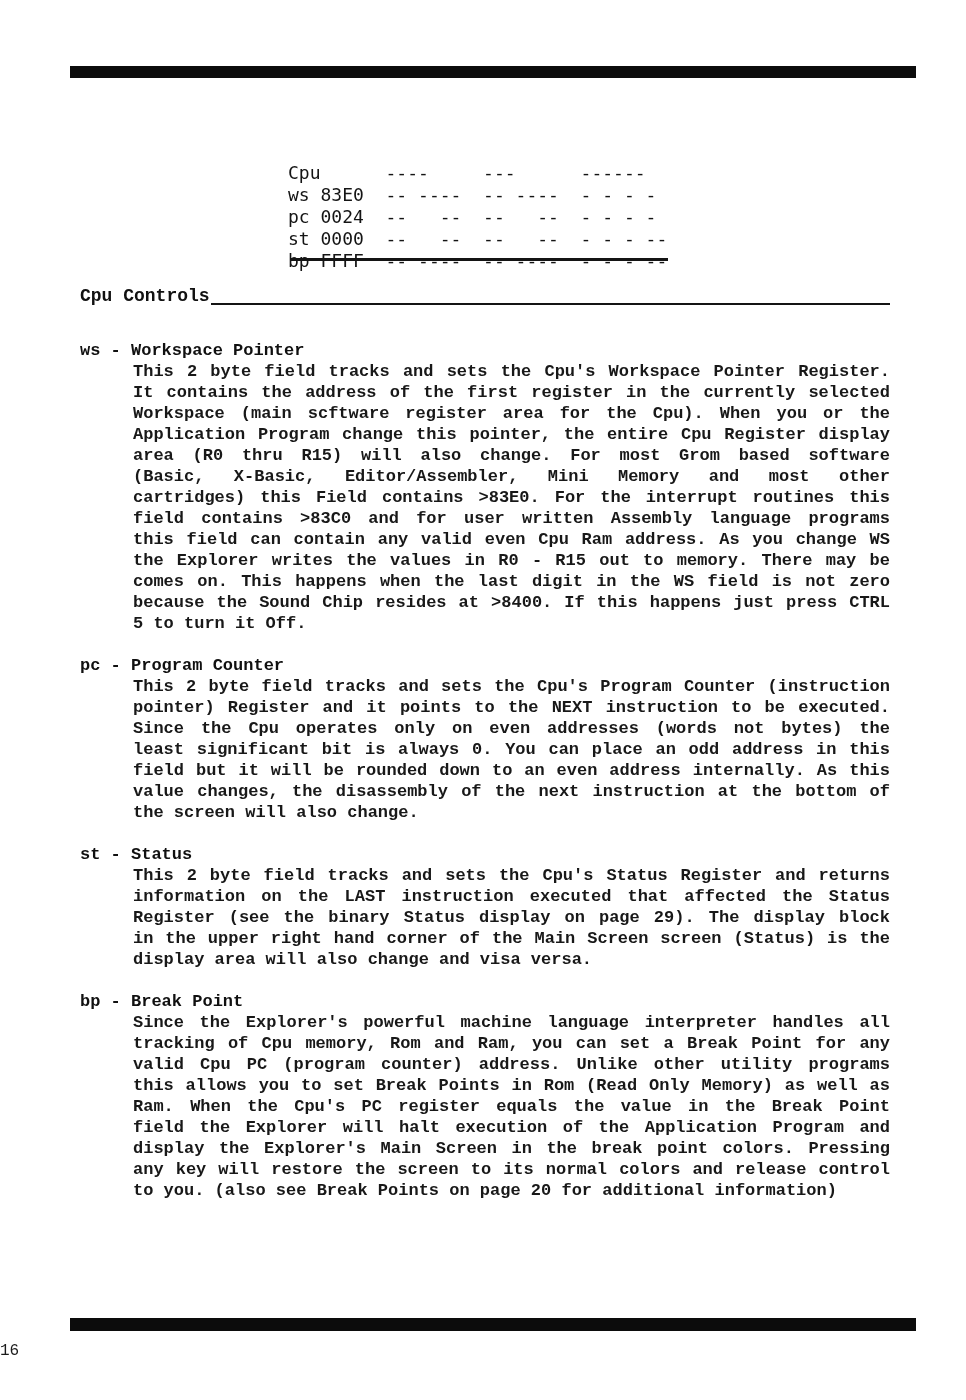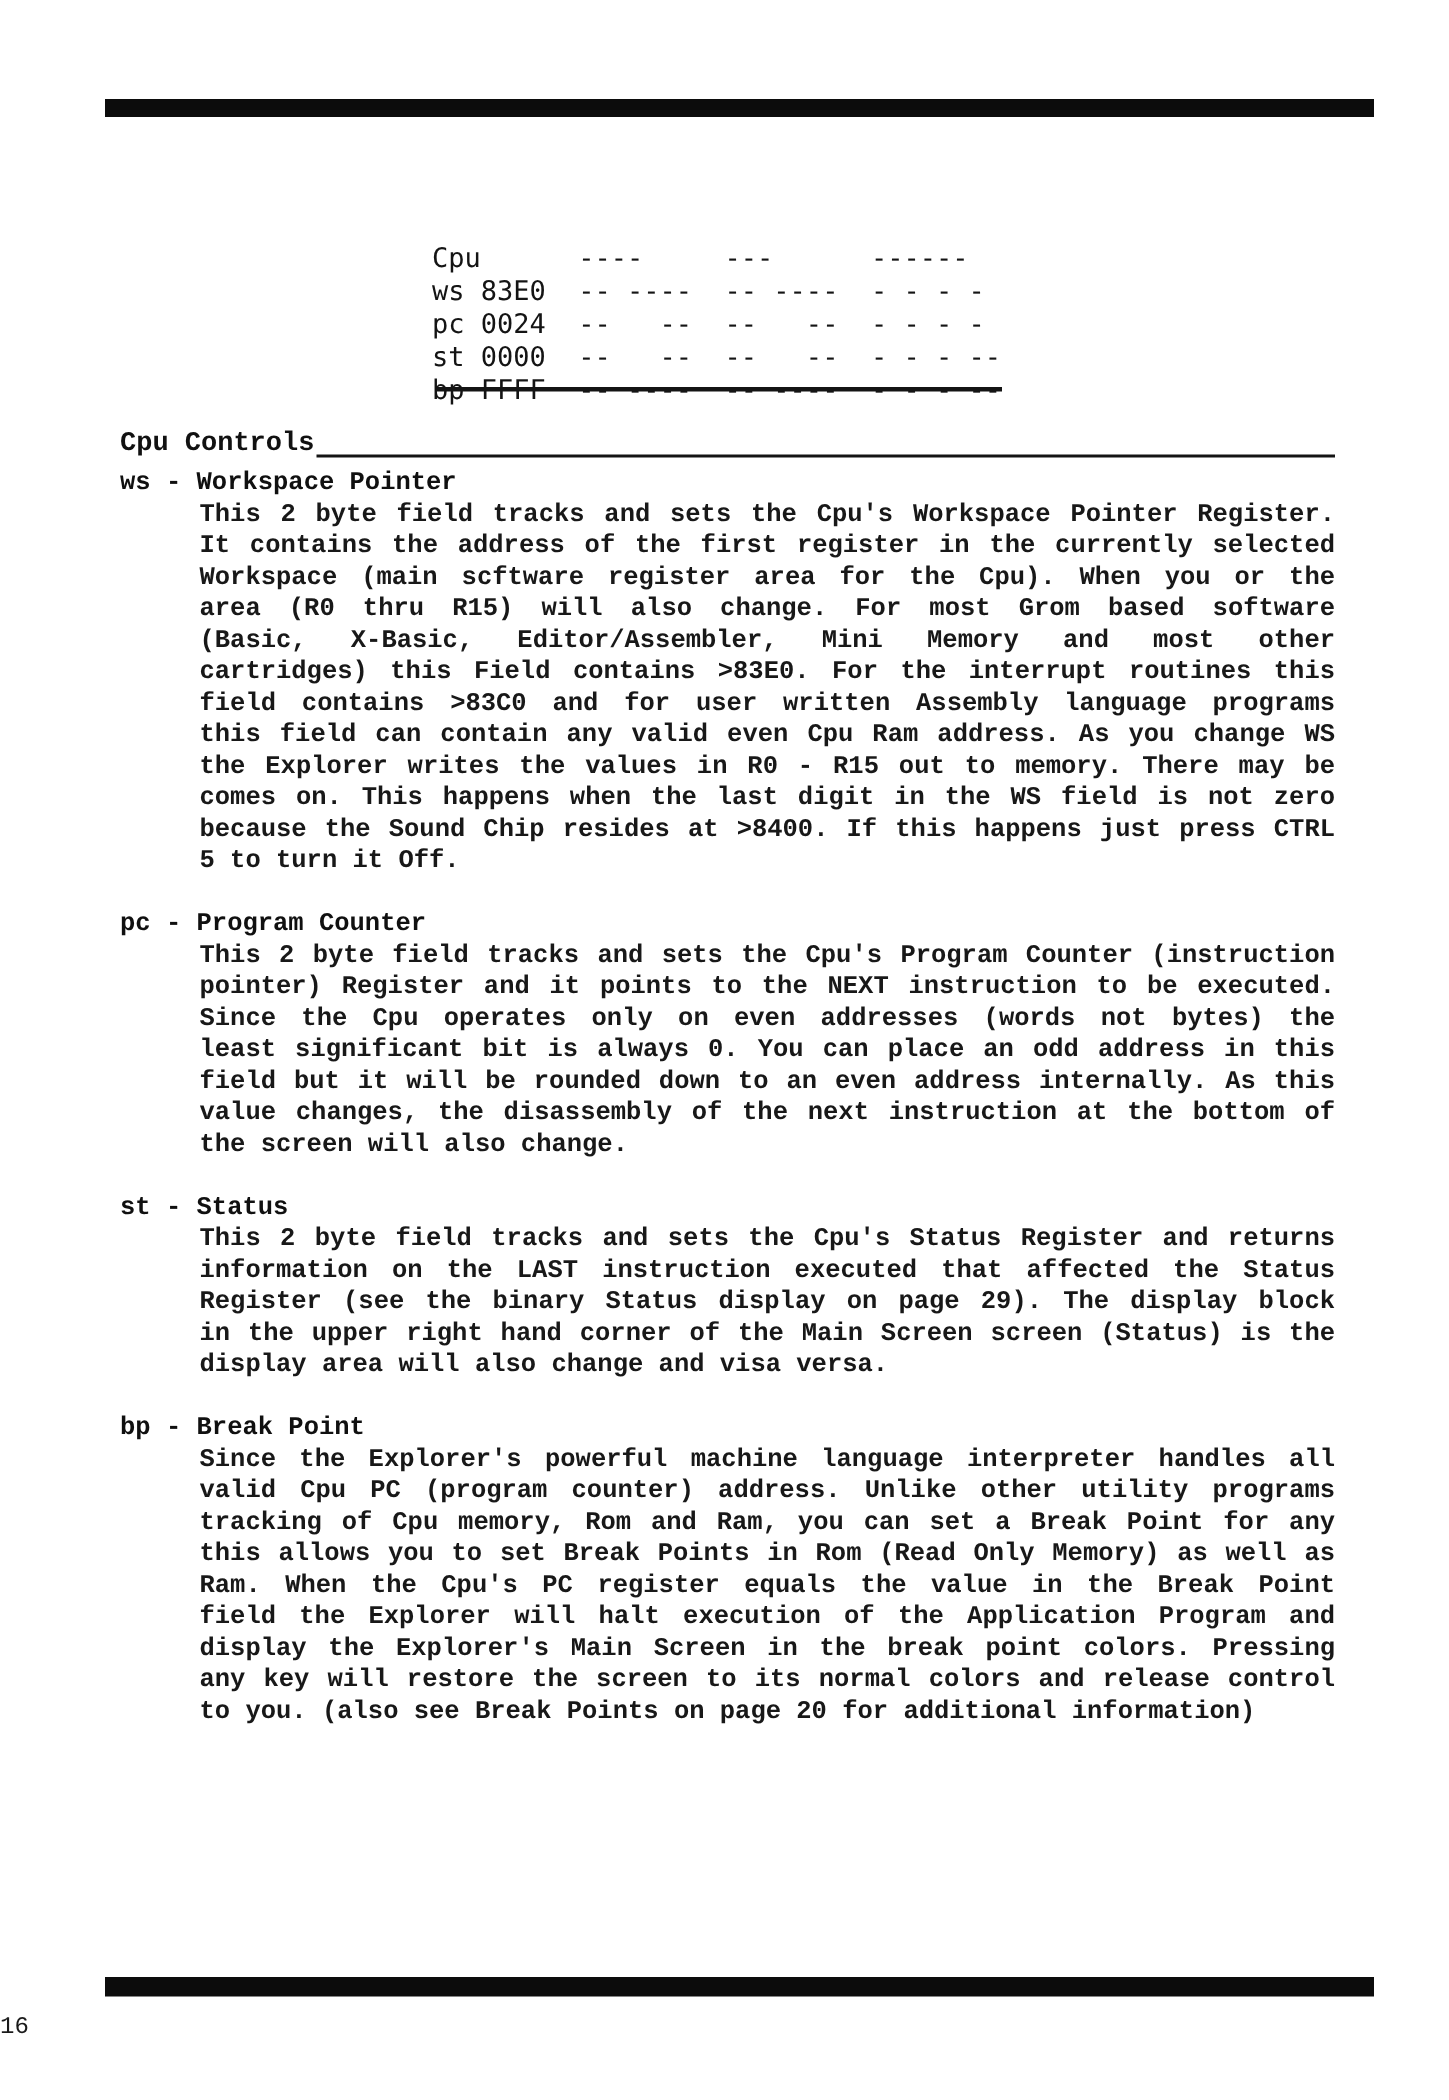--- a/index.html
+++ b/index.html
@@ -29,21 +29,21 @@
     display: flex; align-items: flex-start;
     font-weight: bold; font-size: 18px; line-height: 21px;
     color: #111111;
   }
   .heading-underline {
     flex: 1; margin-left: 1px; margin-bottom: 2px;
     border-bottom: 2.5px solid #141414; height: 1px;
     align-self: flex-end;
   }
   .sections {
-    position: absolute; left: 80px; top: 312px; width: 810px;
+    position: absolute; left: 80px; top: 340px; width: 810px;
     font-size: 17px; line-height: 21px;
   }
   .section { margin: 0 0 21px 0; }
   .section-heading { font-weight: bold; white-space: pre; color: #101010; }
   .section-body { margin-left: 53px; color: #181818; font-weight: bold; }
   .section-body div { text-align: justify; text-align-last: justify; }
   .section-body div.last { text-align-last: left; }
   .bottom-rule {
     position: absolute; left: 70px; top: 1318px;
     width: 846px; height: 13px; background: #0c0c0c;
@@ -72,20 +72,21 @@
 </div>
 
 <div class="sections">
 
   <div class="section">
     <div class="section-heading"><span>ws</span> <span>-</span> <span>Workspace Pointer</span></div>
     <div class="section-body">
         <div>This 2 byte field tracks and sets the Cpu's Workspace Pointer Register.</div>
         <div>It contains the address of the first register in the currently selected</div>
         <div>Workspace (main scftware register area for the Cpu). When you or the</div>
+        <div>Application Program change this pointer, the entire Cpu Register display</div>
         <div>area (R0 thru R15) will also change. For most Grom based software</div>
         <div>(Basic, X-Basic, Editor/Assembler, Mini Memory and most other</div>
         <div>cartridges) this Field contains &gt;83E0. For the interrupt routines this</div>
         <div>field contains &gt;83C0 and for user written Assembly language programs</div>
         <div>this field can contain any valid even Cpu Ram address. As you change WS</div>
         <div>the Explorer writes the values in R0 - R15 out to memory. There may be</div>
         <div>comes on. This happens when the last digit in the WS field is not zero</div>
         <div>because the Sound Chip resides at &gt;8400. If this happens just press CTRL</div>
         <div class="last">5 to turn it Off.</div>
       </div>
@@ -112,22 +113,22 @@
         <div>Register (see the binary Status display on page 29). The display block</div>
         <div>in the upper right hand corner of the Main Screen screen (Status) is the</div>
         <div class="last">display area will also change and visa versa.</div>
       </div>
   </div>
 
   <div class="section">
     <div class="section-heading"><span>bp</span> <span>-</span> <span>Break Point</span></div>
     <div class="section-body">
         <div>Since the Explorer's powerful machine language interpreter handles all</div>
+        <div>tracking of Cpu memory, Rom and Ram, you can set a Break Point for any</div>
         <div>valid Cpu PC (program counter) address. Unlike other utility programs</div>
-        <div>tracking of Cpu memory, Rom and Ram, you can set a Break Point for any</div>
         <div>this allows you to set Break Points in Rom (Read Only Memory) as well as</div>
         <div>Ram. When the Cpu's PC register equals the value in the Break Point</div>
         <div>field the Explorer will halt execution of the Application Program and</div>
         <div>display the Explorer's Main Screen in the break point colors. Pressing</div>
         <div>any key will restore the screen to its normal colors and release control</div>
         <div class="last">to you. (also see Break Points on page 20 for additional information)</div>
       </div>
   </div>
 
 </div>

